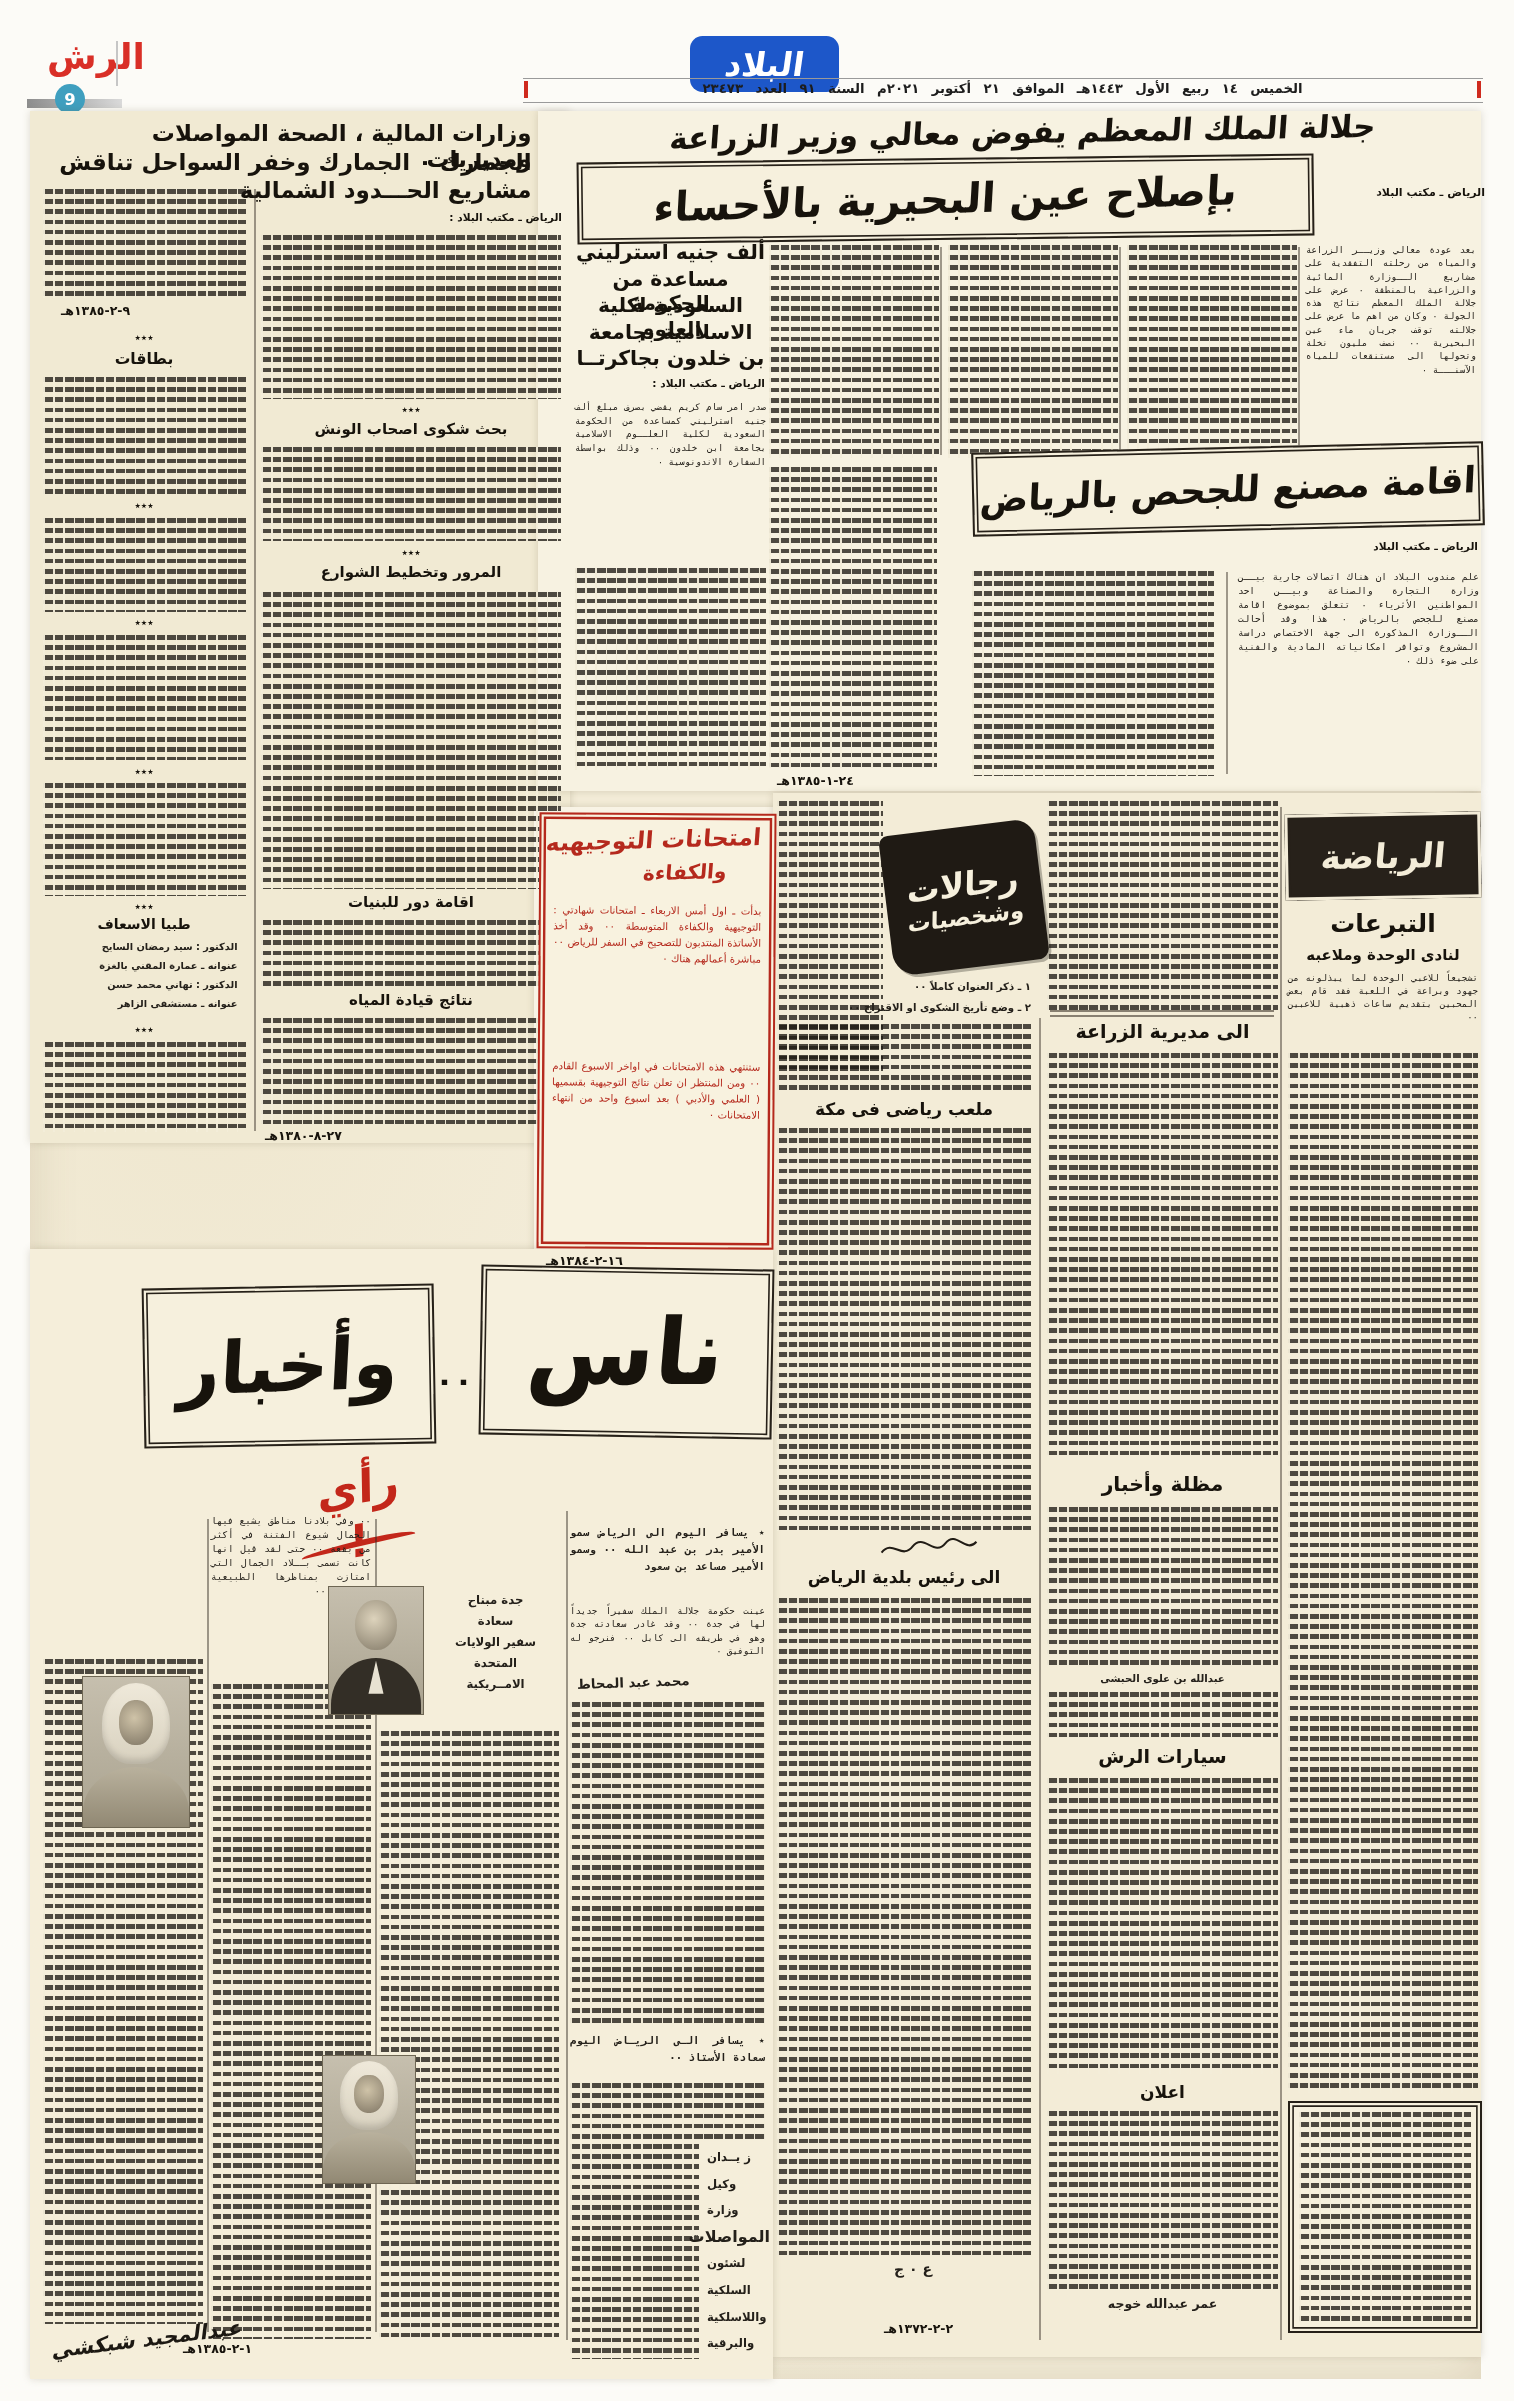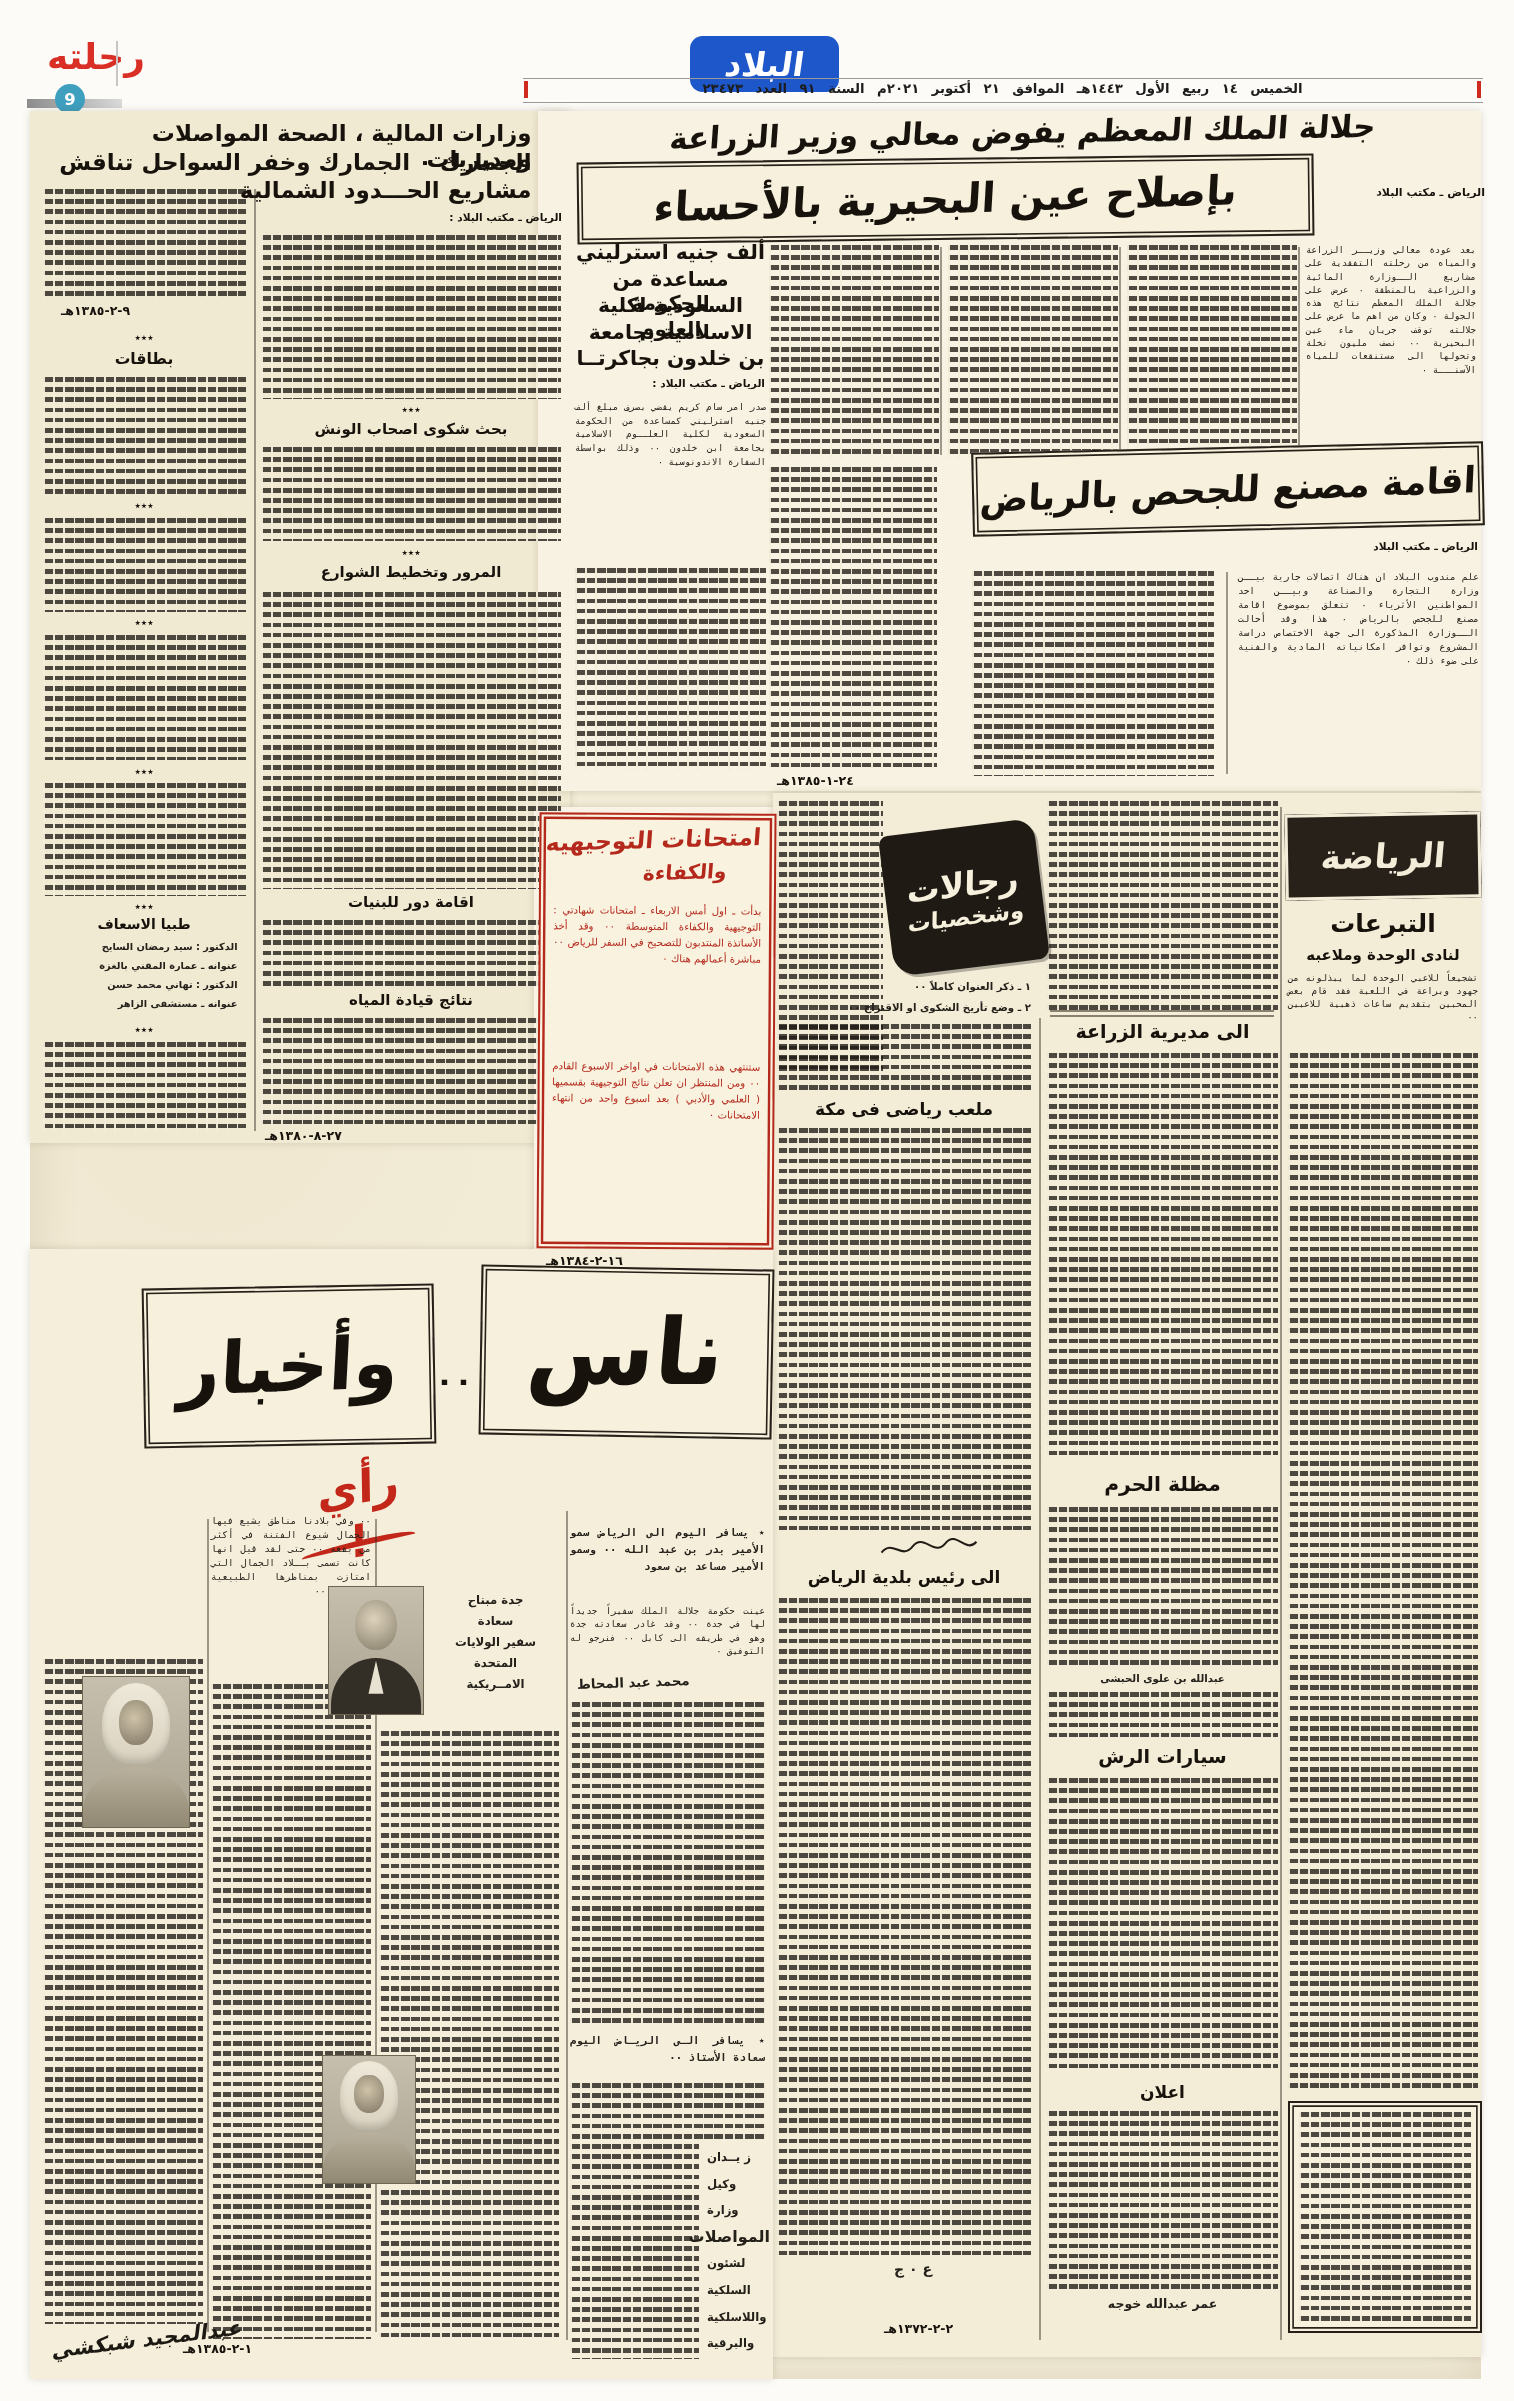--- a/index.html
+++ b/index.html
@@ -41,21 +41,21 @@
       radial-gradient(ellipse 626px 704px at 12% 42%, #efe7cf, rgba(0,0,0,0) 65%),
       radial-gradient(ellipse 469px 626px at 52% 86%, #f1ead6, rgba(0,0,0,0) 60%),
       #f3ecd8;
     box-shadow:inset 0 0 47px rgba(120,100,60,.18);}
 </style>
 </head>
 <body>
 
 <div id="page">
 
-  <div class="abs" style="left:48px;top:36px;font-size:36px;font-weight:bold;color:#d92f27;">رحلته</div>
+  <div class="abs" style="left:48px;top:36px;font-size:36px;font-weight:bold;color:#d92f27;">الرش</div>
   <div class="abs" style="left:117px;top:41px;width:2.3px;height:45px;background:#c6c6c6;"></div>
   <div class="abs" style="left:28px;top:99px;width:95px;height:9.4px;background:linear-gradient(90deg,#8d8d8d,#dadada);"></div>
   <div class="abs" style="left:56px;top:84px;width:30px;height:30px;border-radius:50%;background:#3f9fbf;color:#fff;font-weight:bold;font-size:16.4px;display:flex;align-items:center;justify-content:center;">9</div>
   <div class="abs" style="left:691px;top:36px;width:149px;height:56px;background:#1d57c9;border-radius:12.5px;display:flex;align-items:center;justify-content:center;">
     <span style="color:#fff;font-size:33px;font-weight:bold;transform:skewX(-8deg);">البلاد</span>
   </div>
   <div class="abs" style="left:524px;top:78px;width:960px;height:0.8px;background:#9a9a9a;"></div>
   <div class="abs" style="left:524px;top:102px;width:960px;height:0.8px;background:#9a9a9a;"></div>
   <div class="abs" style="left:1478px;top:81px;width:3.9px;height:17px;background:#cf2a1e;"></div>
   <div class="abs" style="left:525px;top:81px;width:3.9px;height:17px;background:#cf2a1e;"></div>
@@ -167,21 +167,21 @@
     <div class="abs bh ctr" style="left:747px;top:1456px;width:254px;font-size:17px;">الى رئيس بلدية الرياض</div>
     <div class="sim" style="left:747px;top:1487px;width:254px;height:657px;"></div>
     <div class="abs b" style="left:864px;top:2150px;font-size:14px;">ع ٠ ج</div>
     <div class="abs date" style="left:854px;top:2210px;font-size:12.5px;">٢-٢-١٣٧٢هـ</div>
 
     <div class="vrule" style="left:1009px;top:907px;height:1322px;"></div>
     <div class="hrule" style="left:1020px;top:899px;width:224px;"></div>
     <div class="hrule" style="left:1020px;top:904px;width:224px;"></div>
     <div class="abs bh ctr" style="left:1017px;top:909px;width:231px;font-size:19px;">الى مديرية الزراعة</div>
     <div class="sim" style="left:1017px;top:942px;width:231px;height:407px;"></div>
-    <div class="abs bh ctr" style="left:1017px;top:1361px;width:231px;font-size:20.3px;">مظلة الحرم</div>
+    <div class="abs bh ctr" style="left:1017px;top:1361px;width:231px;font-size:20.3px;">مظلة وأخبار</div>
     <div class="sim" style="left:1017px;top:1396px;width:231px;height:160px;"></div>
     <div class="abs b ctr" style="left:1017px;top:1562px;width:231px;font-size:10.2px;">عبدالله بن علوى الحبشى</div>
     <div class="sim" style="left:1017px;top:1581px;width:231px;height:45px;"></div>
     <div class="abs bh ctr" style="left:1017px;top:1634px;width:231px;font-size:19px;">سيارات الرش</div>
     <div class="sim" style="left:1017px;top:1667px;width:231px;height:296px;"></div>
     <div class="abs bh ctr" style="left:1017px;top:1971px;width:231px;font-size:17px;">اعلان</div>
     <div class="sim" style="left:1017px;top:2000px;width:231px;height:178px;"></div>
     <div class="abs b ctr" style="left:1017px;top:2185px;width:231px;font-size:12.5px;">عمر عبدالله خوجه</div>
 
     <div class="vrule" style="left:1250px;top:696px;height:1533px;"></div>

